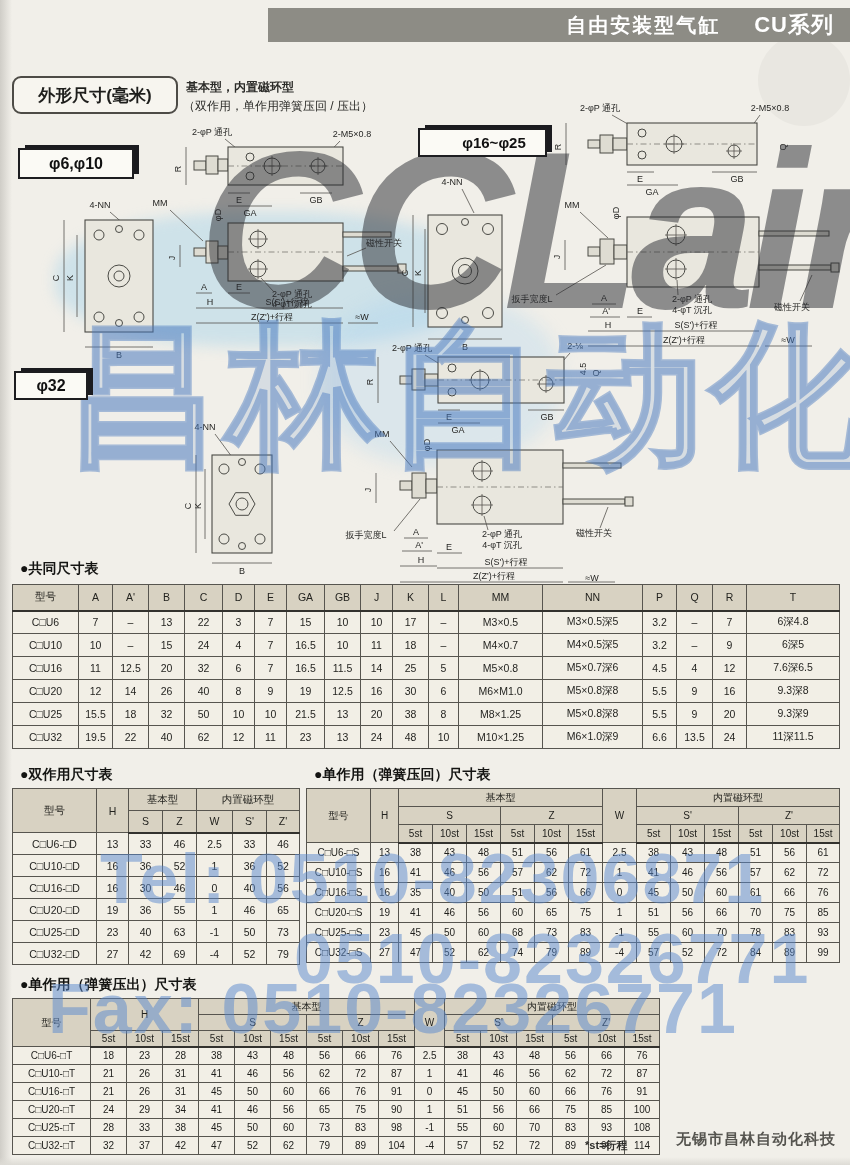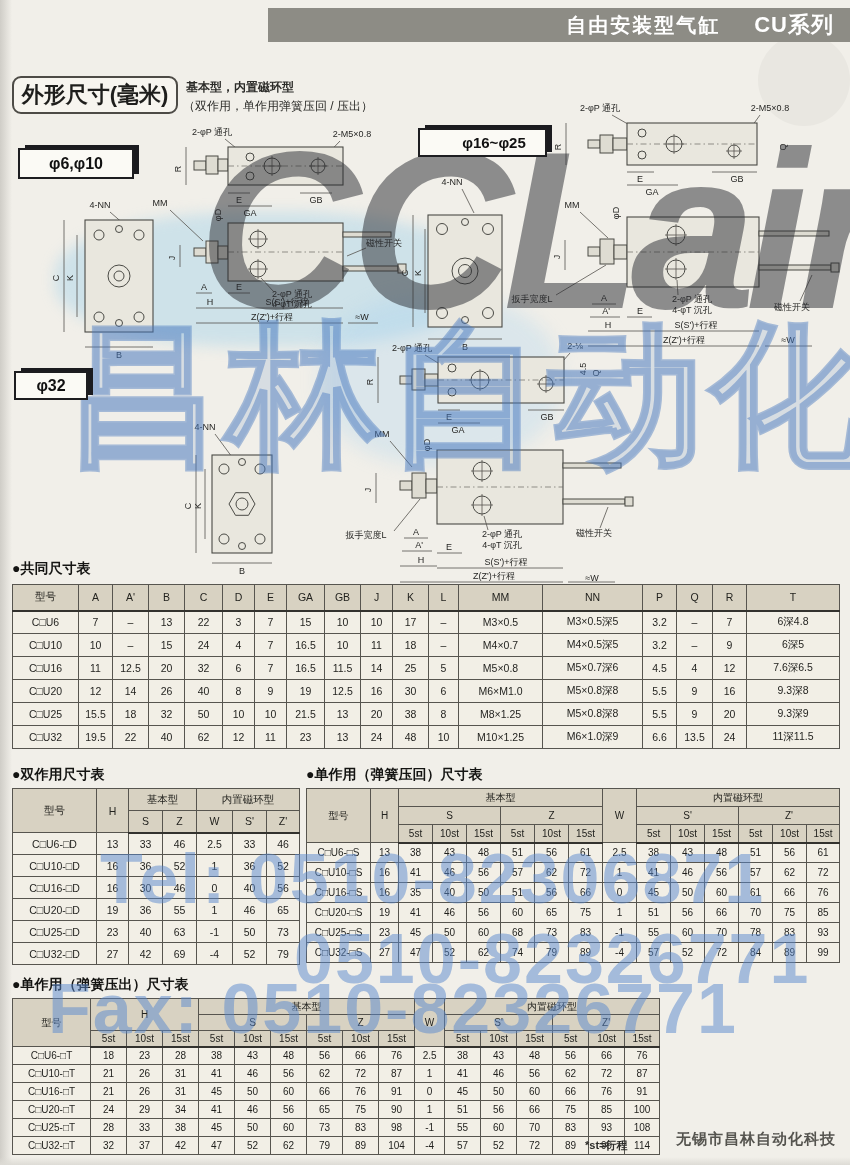--- a/index.html
+++ b/index.html
@@ -13,21 +13,21 @@
   
   .topbar{position:absolute;left:268px;top:8px;width:582px;height:34px;background:#8d8c85;
        display:flex;align-items:center;justify-content:flex-end;padding-right:16px;box-sizing:border-box;z-index:6;}
   .topbar .t1{color:#fff;font-size:20px;font-weight:bold;letter-spacing:2px;}
   .topbar .t2{color:#fff;font-size:22px;font-weight:bold;margin-left:34px;letter-spacing:1px;}
   .corner-circle{position:absolute;left:758px;top:34px;width:92px;height:92px;border-radius:50%;
        background:#e9e7e1;z-index:1;}
 
   .section-box{position:absolute;left:12px;top:76px;width:162px;height:34px;border:2px solid #4d4b46;
        border-radius:9px;background:#f7f5ef;display:flex;align-items:center;justify-content:center;
-       font-size:22px;font-weight:bold;color:#1e1e1c;z-index:6;}
+       font-size:17px;font-weight:bold;color:#1e1e1c;z-index:6;}
   .subtitle1{position:absolute;left:186px;top:79px;font-size:12px;font-weight:bold;z-index:6;}
   .subtitle2{position:absolute;left:183px;top:98px;font-size:12px;z-index:6;}
 
   
   .badge{position:absolute;background:#fbfaf5;border:2px solid #1d1d20;display:flex;align-items:center;
        justify-content:center;font-weight:bold;color:#111;box-shadow:6px -4px 0 -1px #1b1b1f;z-index:6;}
   .badge.small{left:18px;top:148px;width:112px;height:27px;font-size:16px;}
   .badge.mid{left:418px;top:128px;width:102px;height:25px;font-size:15px;padding-left:23px;}
   .badge.large{left:14px;top:371px;width:70px;height:25px;font-size:16px;}
 
@@ -50,21 +50,21 @@
   
   svg.diagrams{position:absolute;left:0;top:95px;z-index:2;}
   .body-fill{fill:#e9e7de;stroke:#4a4a45;stroke-width:1.1;}
   .part{fill:#dedcd2;stroke:#4a4a45;stroke-width:1;}
   .hole{fill:none;stroke:#4a4a45;stroke-width:1;}
   .thin{stroke:#55534e;stroke-width:.8;fill:none;}
   .dash{stroke:#6a6862;stroke-width:.7;stroke-dasharray:6 3 1.5 3;fill:none;}
   .dl{font-size:9px;fill:#262624;text-anchor:middle;}
 
   
-  .tbl-title{position:absolute;font-size:14px;font-weight:bold;color:#141412;z-index:2;}
+  .tbl-title{position:absolute;font-size:14px;font-weight:bold;color:#141412;z-index:2;margin-left:8px;}
   table{border-collapse:collapse;table-layout:fixed;position:absolute;z-index:2;background:#f2efe6;}
   th,td{border:1px solid #57554f;text-align:center;padding:0;white-space:nowrap;overflow:hidden;}
   th{background:#d8d2c2;font-weight:normal;color:#23231f;}
   td{background:#f2efe6;color:#1f1f1c;}
   thead tr:last-child th{border-bottom:2px solid #33322e;}
   table{border:1.5px solid #3a3934;}
   .t-common{left:12px;top:584px;width:828px;font-size:10.5px;}
   .t-common thead tr{height:26px;}  .t-common tbody tr{height:23px;}
   .t-double{left:12px;top:788px;width:288px;font-size:10.5px;}
   .t-double thead tr{height:22px;}  .t-double tbody tr{height:22px;}

